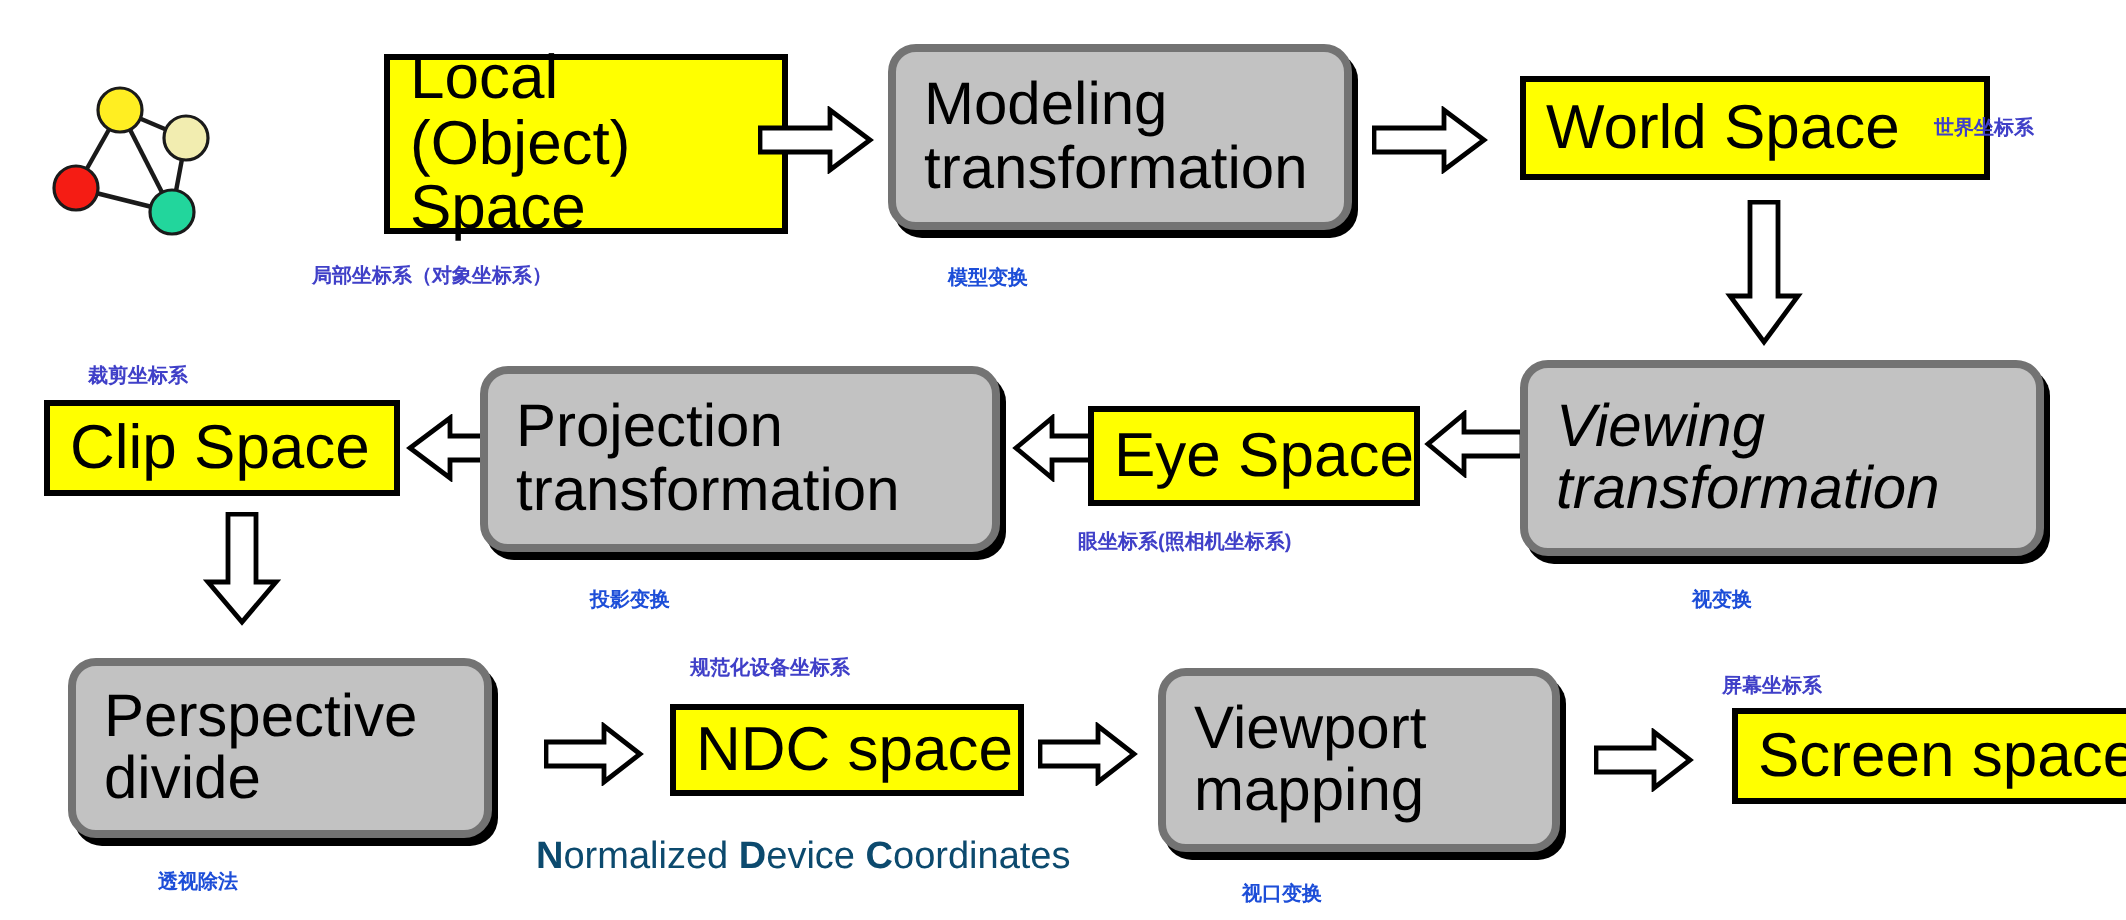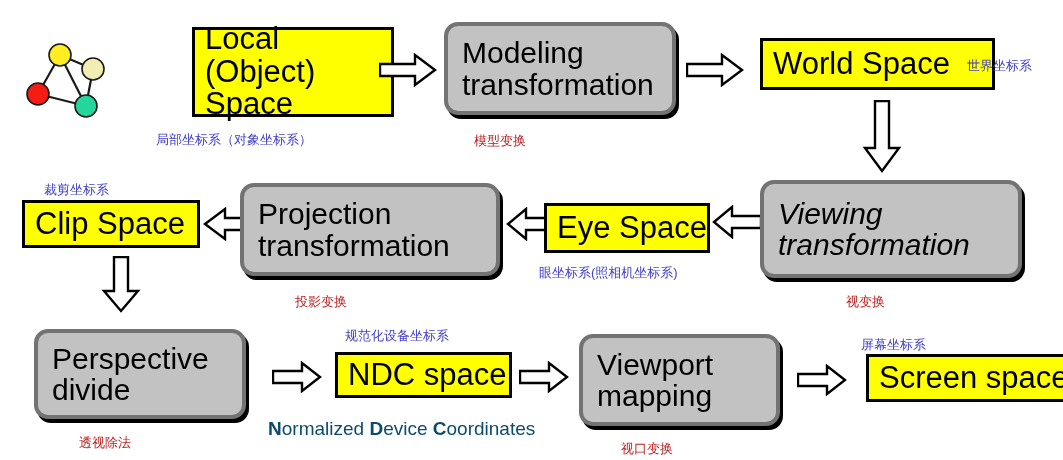--- a/index.html
+++ b/index.html
@@ -42,27 +42,27 @@
     box-shadow: 3px 4px 0 0 #000000;
   }
   .box-gray.two-line,
   .box-yellow.two-line {
     align-items: center;
   }
 
   
   .cap {
     position: absolute;
-    font-size: 13px;
-    font-weight: normal;
+    font-size: 10px;
+    font-weight: bold;
     white-space: nowrap;
     text-align: center;
   }
   .cap-blue  { color: #4040c8; }
-  .cap-green { color: #b91c1c; }
+  .cap-green { color: #1d4ed8; }
 
   .ndc-full {
     position: absolute;
     font-size: 19px;
     color: #0c4a6e;
     white-space: nowrap;
   }
   .ndc-full b { font-weight: bold; }
 
   

